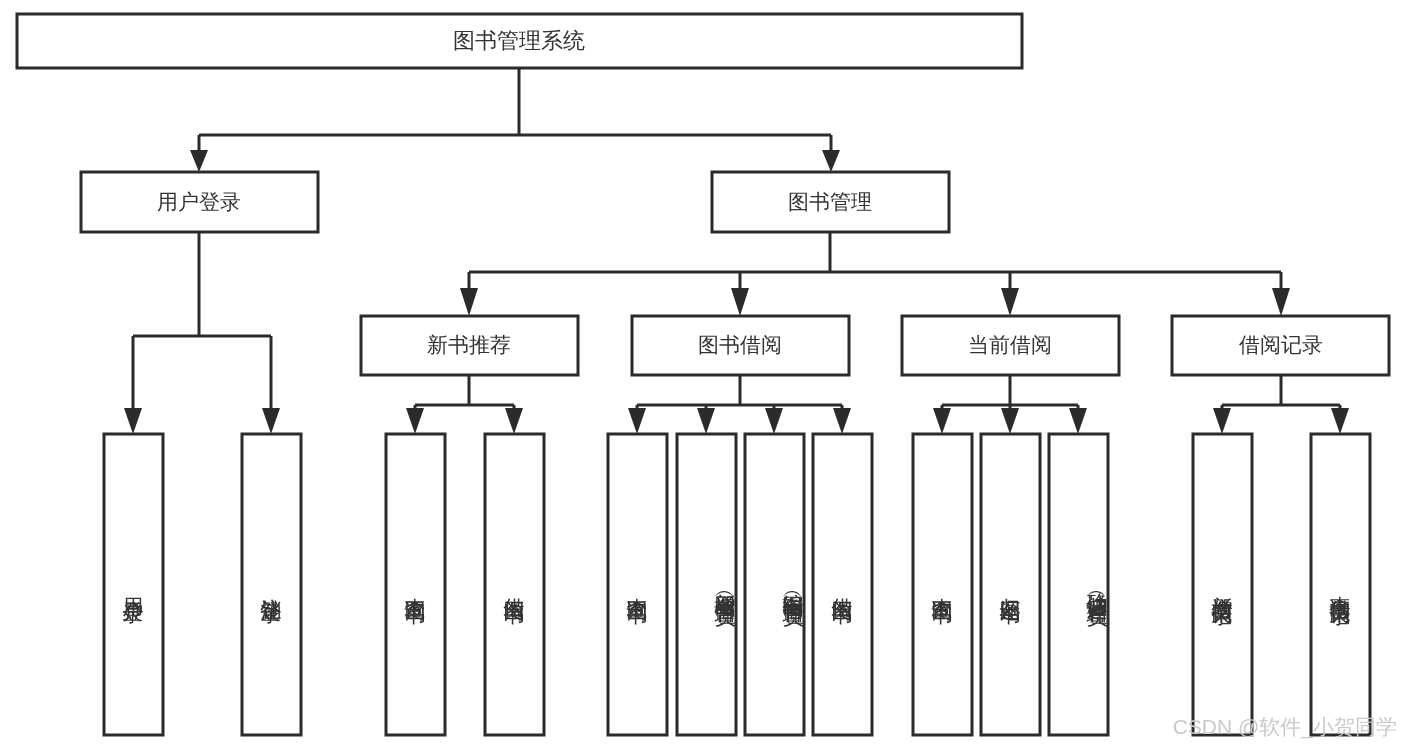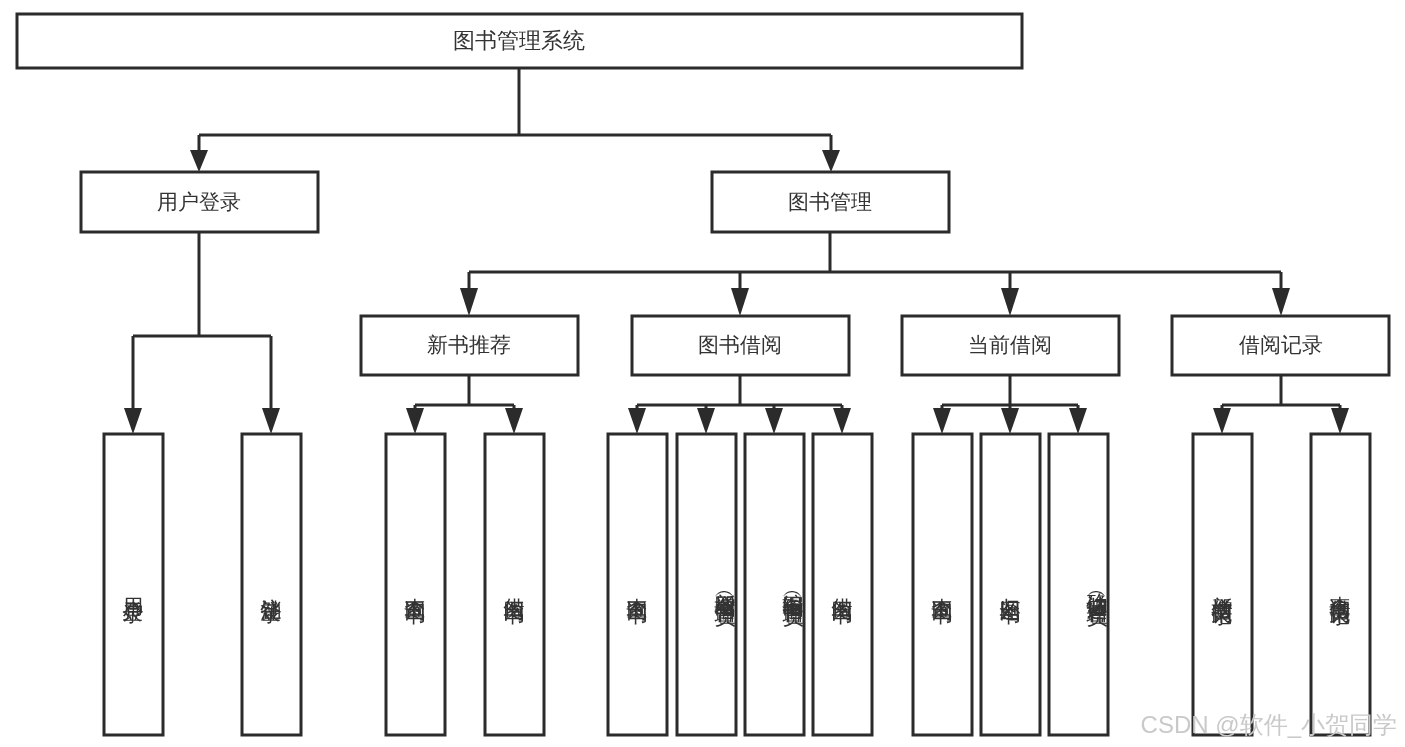--- a/index.html
+++ b/index.html
@@ -67,21 +67,21 @@
     align-items: center;
     justify-content: center;
     white-space: nowrap;
     pointer-events: none;
   }
   .watermark {
     position: absolute;
     right: 8px;
     bottom: 6px;
     font-family: "Liberation Sans", "DejaVu Sans", sans-serif;
-    font-size: 24px;
+    font-size: 21px;
     color: #c9c9c9;
     white-space: nowrap;
   }
 </style>
 </head>
 <body>
 
 <div id="diagram-root">
 
   <svg id="tree-svg" viewBox="0 0 1405 747">

